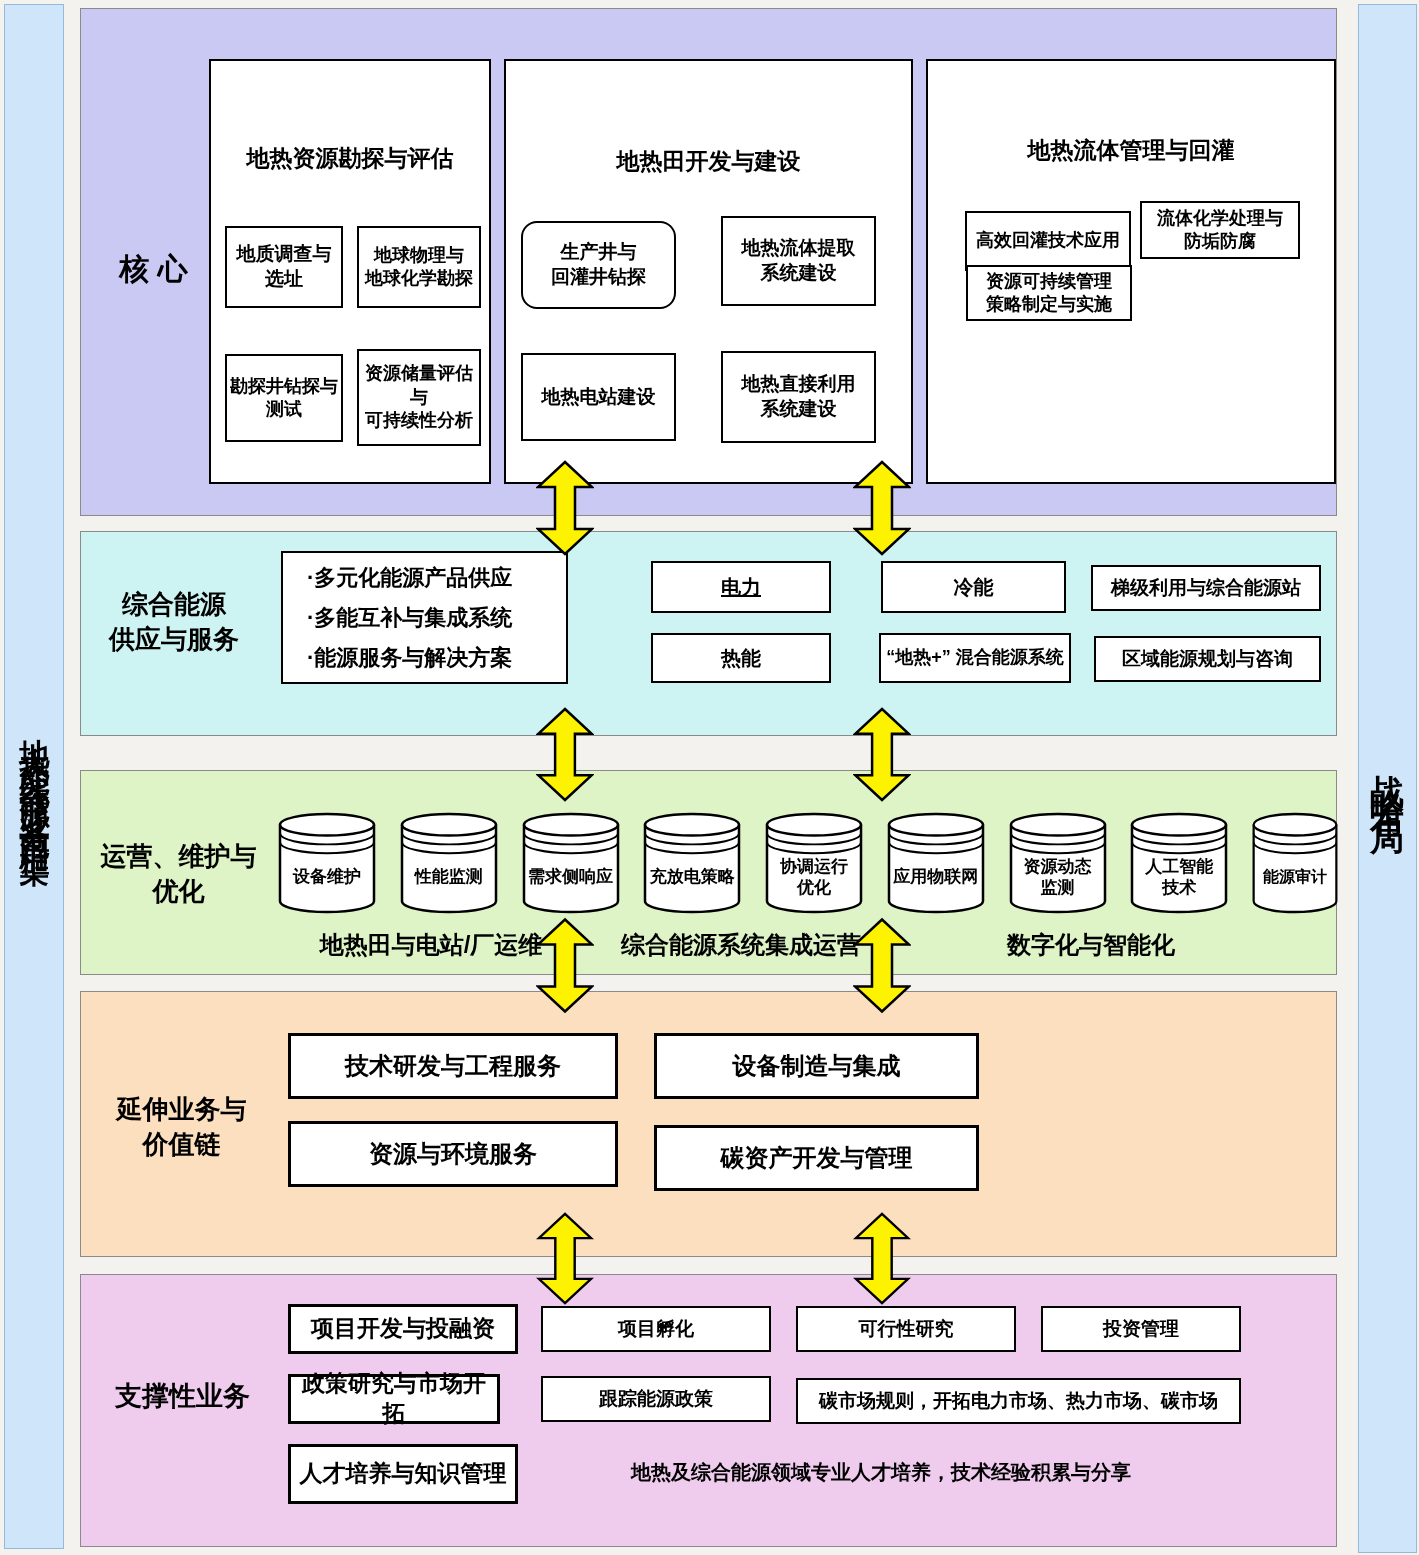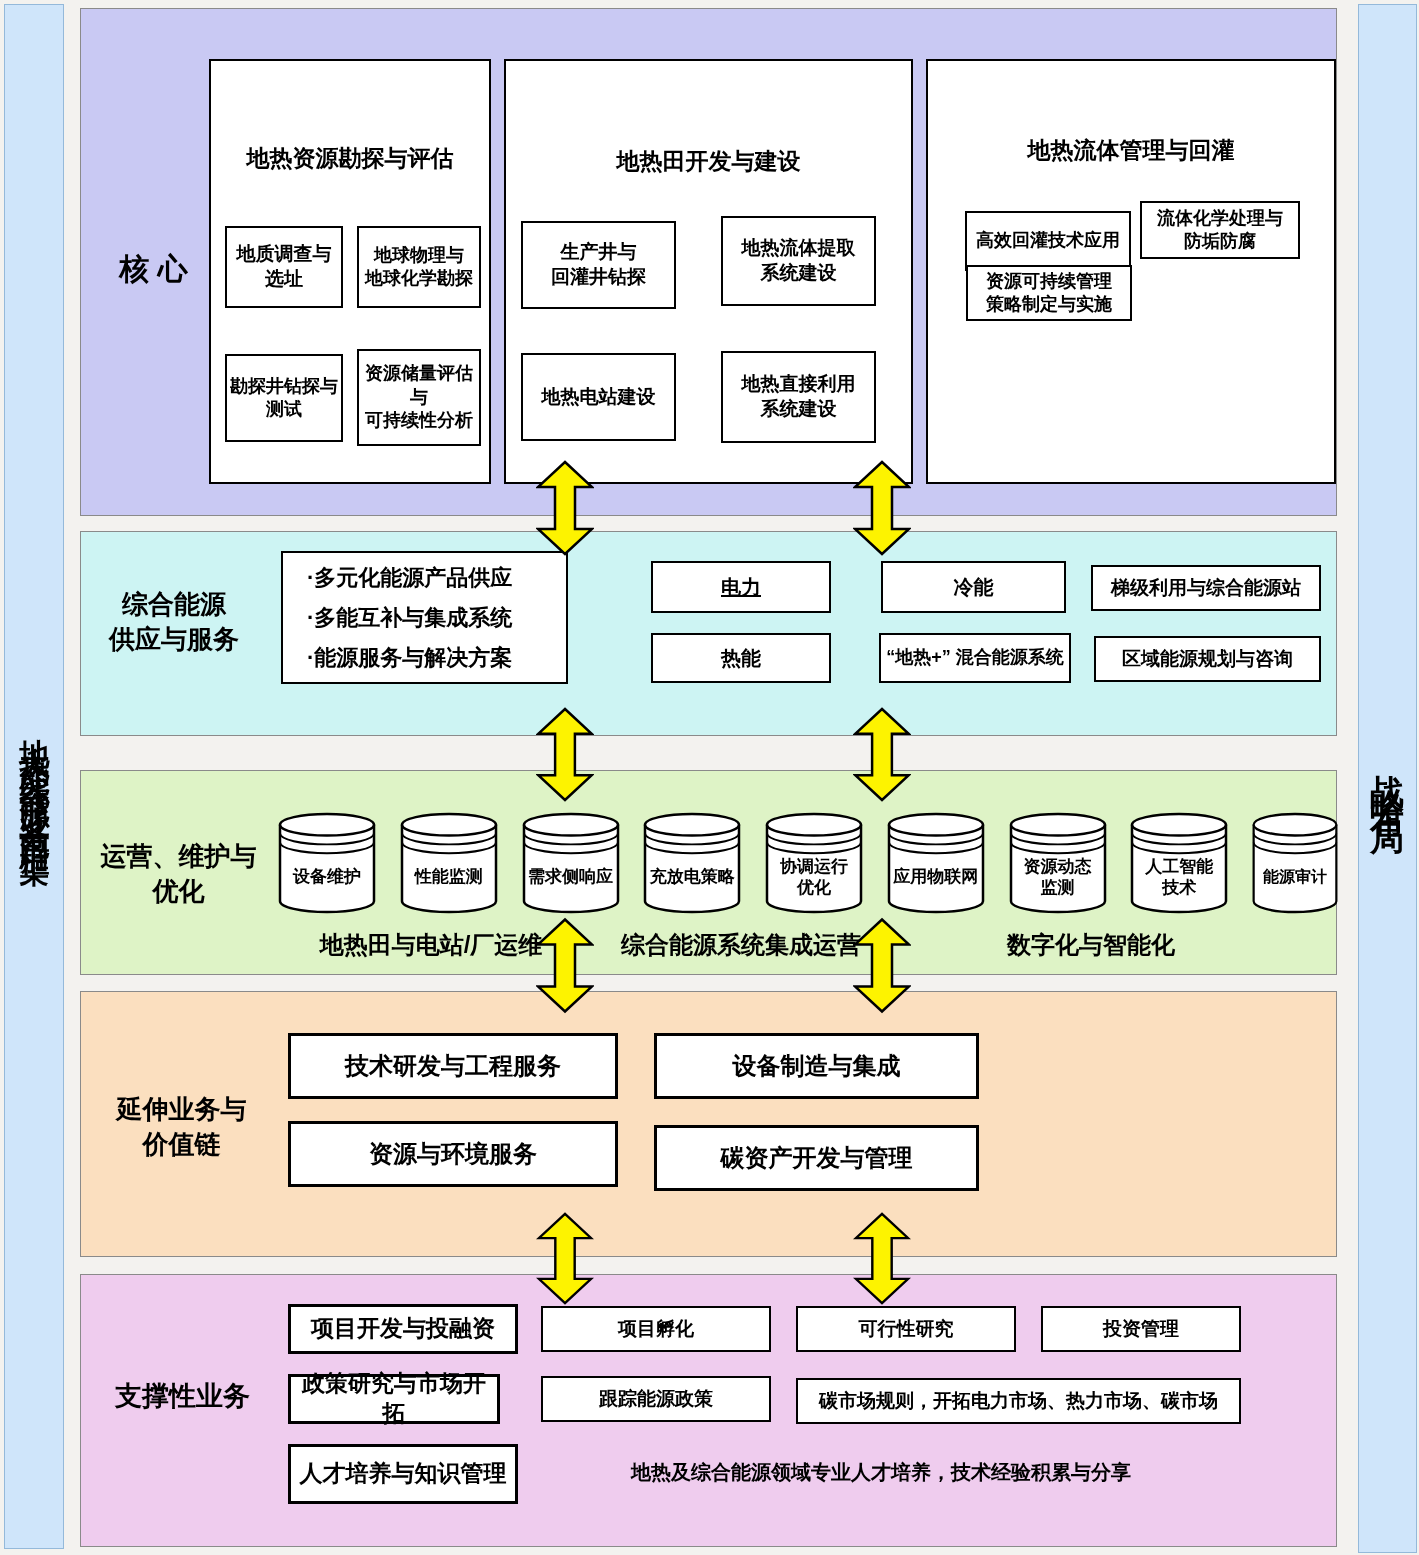--- a/index.html
+++ b/index.html
@@ -72,21 +72,21 @@
 地球化学勘探</div>
       <div class="box" style="left:14px;top:293px;width:118px;height:88px;font-size:18px;">勘探井钻探与
 测试</div>
       <div class="box" style="left:146px;top:288px;width:124px;height:97px;font-size:18px;">资源储量评估
 与
 可持续性分析</div>
     </div>
 
     <div class="panel" style="left:423px;top:50px;width:409px;height:425px;">
       <div class="panel-title" style="top:85px;">地热田开发与建设</div>
-      <div class="box" style="left:15px;top:160px;width:155px;height:88px;">生产井与
+      <div class="box" style="left:15px;top:160px;width:155px;height:88px;border-radius:16px;">生产井与
 回灌井钻探</div>
       <div class="box" style="left:215px;top:155px;width:155px;height:90px;">地热流体提取
 系统建设</div>
       <div class="box" style="left:15px;top:292px;width:155px;height:88px;">地热电站建设</div>
       <div class="box" style="left:215px;top:290px;width:155px;height:92px;">地热直接利用
 系统建设</div>
     </div>
 
     <div class="panel" style="left:845px;top:50px;width:410px;height:425px;">
       <div class="panel-title" style="top:74px;">地热流体管理与回灌</div>

